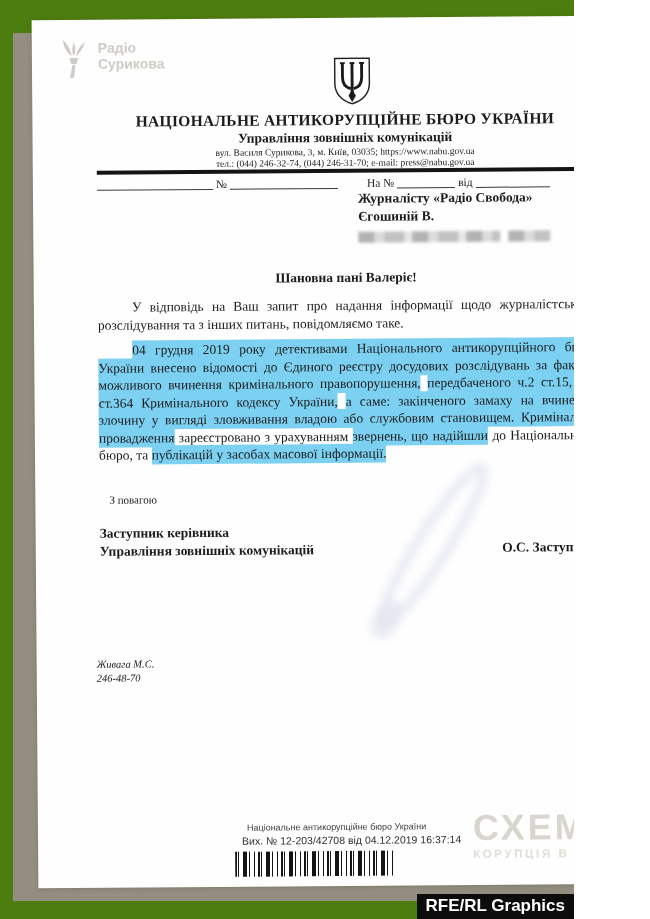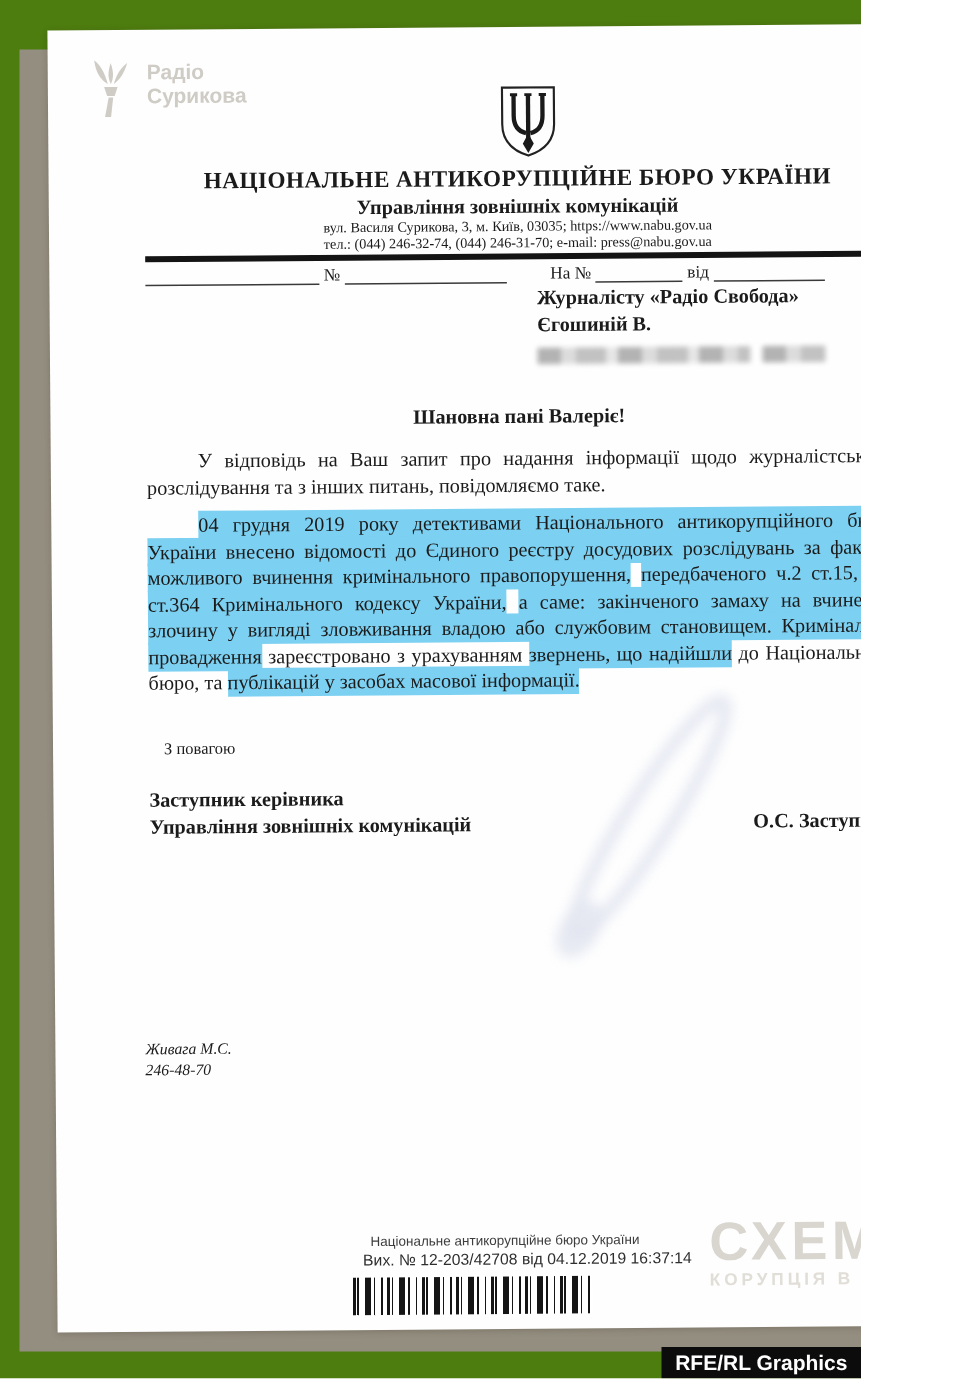--- a/index.html
+++ b/index.html
@@ -44,30 +44,30 @@
   .para1{top:279px;}
   .para2{top:322px;}
   .hl{background:#7cd0f1;padding:2px 0;}
 
   .regards{position:absolute;left:64px;top:474px;font-size:11px;margin-left:10px;}
   .sig{position:absolute;left:64px;top:505px;width:497px;font-weight:bold;font-size:13.5px;line-height:17.5px;}
   .sig-name{position:absolute;right:0;top:17px;}
 
   .sigmark{position:absolute;left:320px;top:430px;opacity:.85;pointer-events:none;}
 
-  .executor{position:absolute;left:60px;top:638px;font-style:italic;font-size:10.5px;line-height:13.5px;margin-top:36px;}
+  .executor{position:absolute;left:60px;top:638px;font-style:italic;font-size:10.5px;line-height:13.5px;}
 
   .stamp{position:absolute;left:197px;top:804px;width:230px;font-family:"Liberation Sans","DejaVu Sans",sans-serif;color:#3d3d3d;}
   .stamp-org{font-size:9px;margin-left:12px;}
   .stamp-no{font-size:10.5px;margin-left:7px;margin-top:2px;color:#2e2e2e;}
   .barcode{width:160px;height:25px;margin-top:5px;
      background-image:repeating-linear-gradient(90deg,#151515 0 2px,#fff 2px 3px,#151515 3px 4px,#fff 4px 8px,#151515 8px 12px,#fff 12px 14px,#151515 14px 15px,#fff 15px 19px,#151515 19px 20px,#fff 20px 23px);}
 
   .credit{position:absolute;right:0;bottom:0;background:#0c0c0c;color:#ffffff;
-     font-family:"Liberation Sans","DejaVu Sans",sans-serif;font-weight:bold;font-size:14px;padding:2px 9px 3px;}
+     font-family:"Liberation Sans","DejaVu Sans",sans-serif;font-weight:bold;font-size:17px;padding:2px 9px 3px;}
 </style>
 </head>
 <body>
 
 <div class="canvas">
 
   <div class="sheet-shadow"></div>
 
   <div class="page">
 

